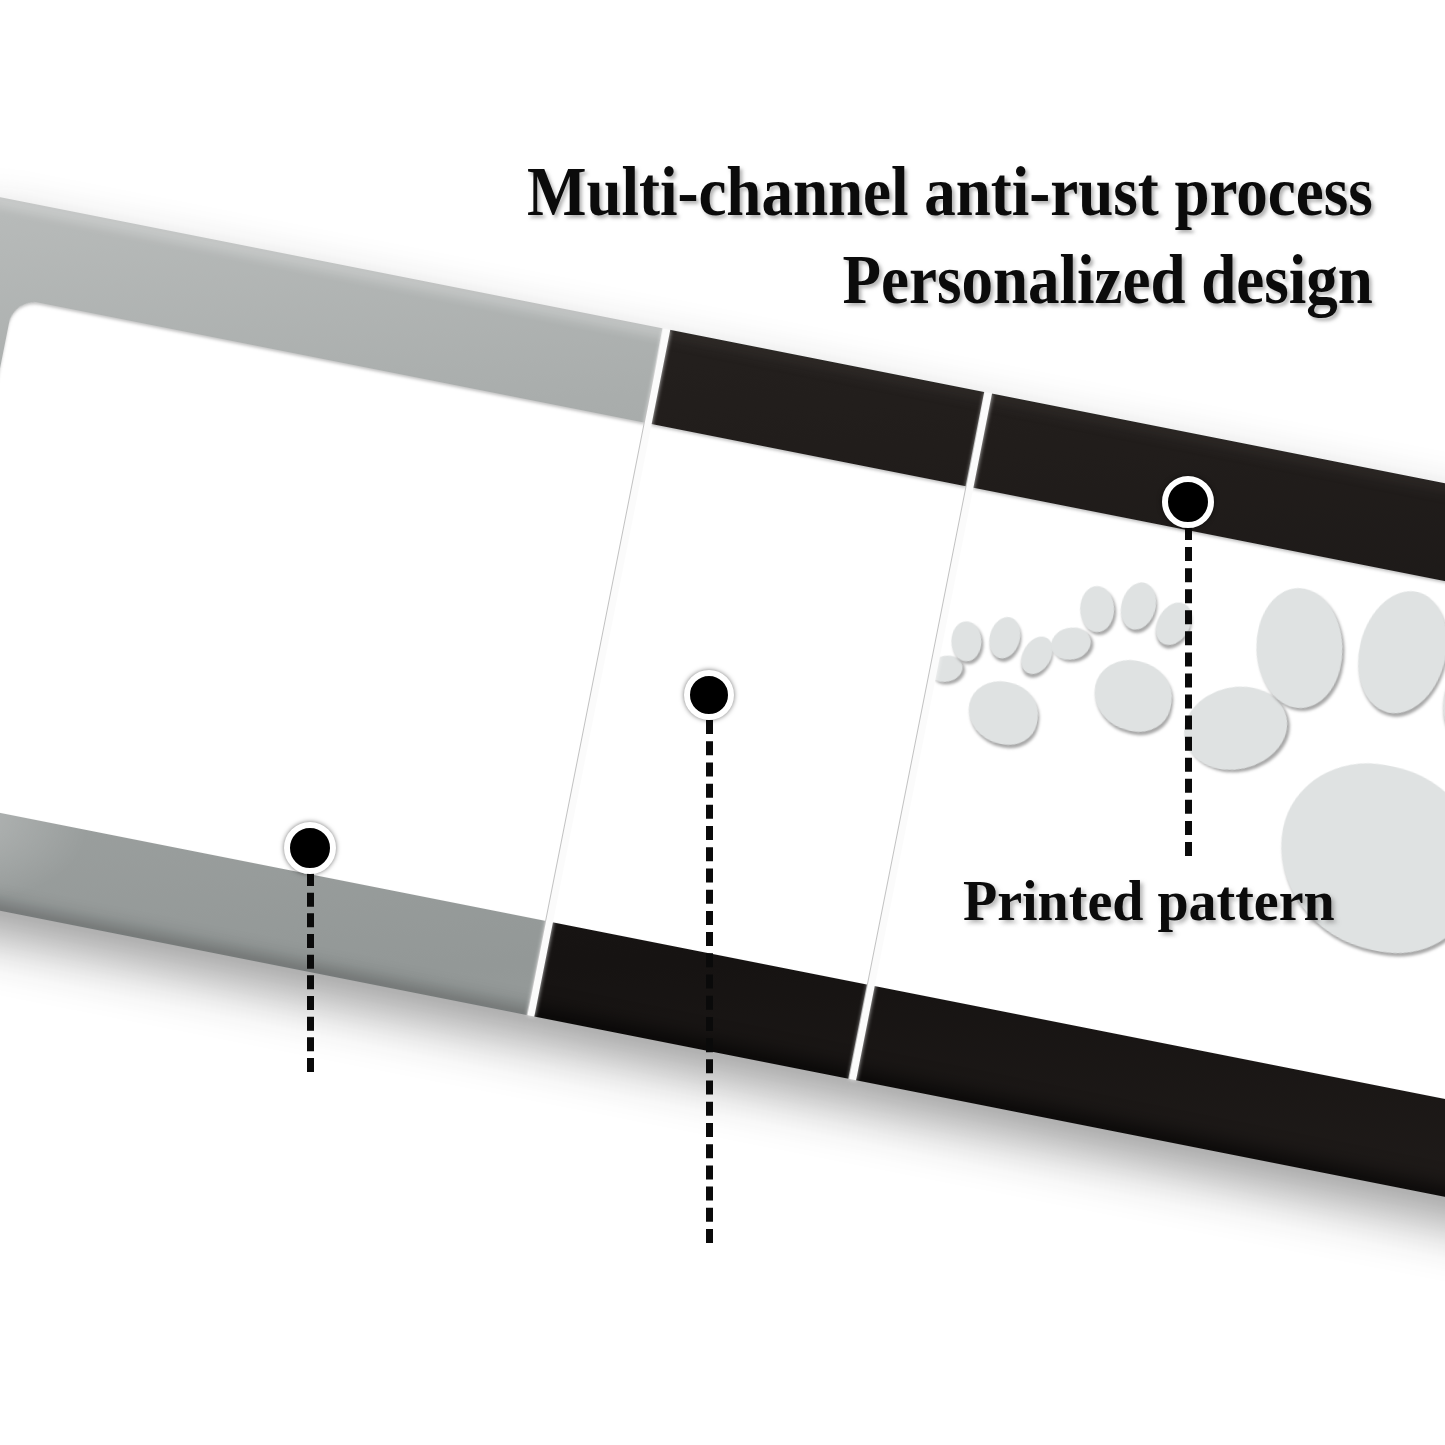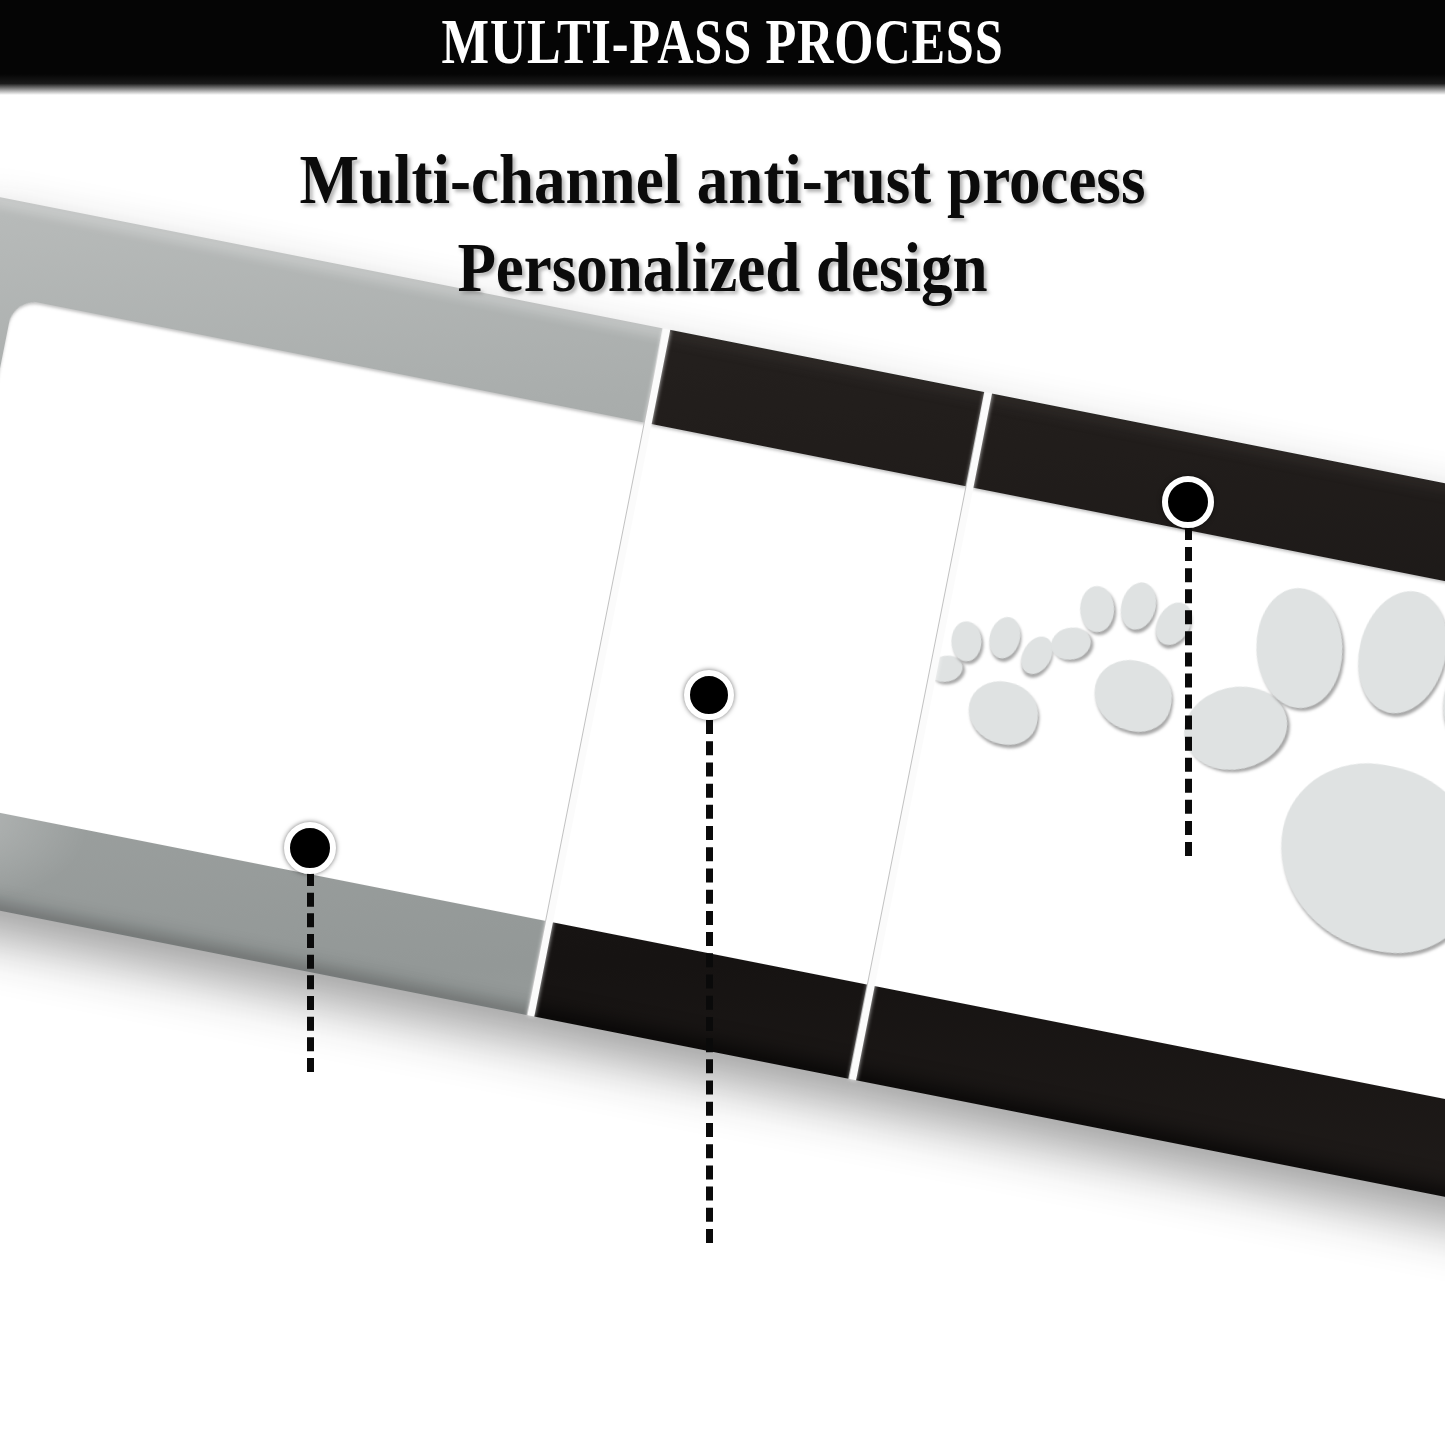--- a/index.html
+++ b/index.html
@@ -13,21 +13,21 @@
           background:#050505;overflow:hidden;}
   #banner-fade{position:absolute;left:0;top:74px;width:1445px;height:21px;
           background:linear-gradient(to bottom,#050505 0%,#1a1a1a 45%,#ffffff 100%);}
   #banner-title{position:absolute;left:0;top:0;width:1445px;height:84px;
           line-height:84px;text-align:center;color:#ffffff;
           font-size:63px;font-weight:700;letter-spacing:1px;
           transform:scaleX(.80);transform-origin:50% 50%;
           white-space:nowrap;}
 
   
-  #headline{position:absolute;left:0;top:136px;width:1445px;text-align:center;
+  #headline{position:absolute;left:0;top:148px;width:1445px;text-align:right;
             color:#0b0b0b;font-weight:700;z-index:30;pointer-events:none;}
   .hl-line{display:block;white-space:nowrap;font-size:70px;line-height:88px;
            transform:scaleX(.90);transform-origin:50% 50%;
            text-shadow:3px 3px 4px rgba(120,120,120,.55);}
 
   
   #frame-wrap{position:absolute;left:-190px;top:215px;width:1820px;height:900px;
               transform:rotate(11.2deg);transform-origin:12% 70%;}
 
   #frame{position:absolute;left:0;top:0;width:1820px;height:700px;
@@ -101,24 +101,20 @@
   .label span{display:block;}
   #label-alu{left:72px;top:1085px;}
   #label-coat{left:385px;top:1253px;}
   #label-print{left:963px;top:868px;}
 </style>
 </head>
 <body>
 
 <div id="stage">
 
-  <div id="banner">
-    <div id="banner-title">MULTI-PASS PROCESS</div>
-    <div id="banner-fade"></div>
-  </div>
 
   <div id="headline">
     <span class="hl-line">Multi-channel anti-rust process</span>
     <span class="hl-line">Personalized design</span>
   </div>
 
   <div id="frame-wrap">
     <div id="frame">
 
       <div class="seg" id="seg-alu">
@@ -172,14 +168,17 @@
   <div class="leader" style="left:1185px;top:526px;height:330px;"></div>
 
   <div class="marker" style="left:284px;top:822px;width:52px;height:52px;"></div>
   <div class="marker" style="left:684px;top:670px;width:50px;height:50px;"></div>
   <div class="marker" style="left:1162px;top:476px;width:52px;height:52px;"></div>
 
   <div class="label" id="label-alu">
   </div>
 
 
+  <div class="label" id="label-print">
+    <span>Printed pattern</span>
+  </div>
 
 </div>
 
 </body></html>

